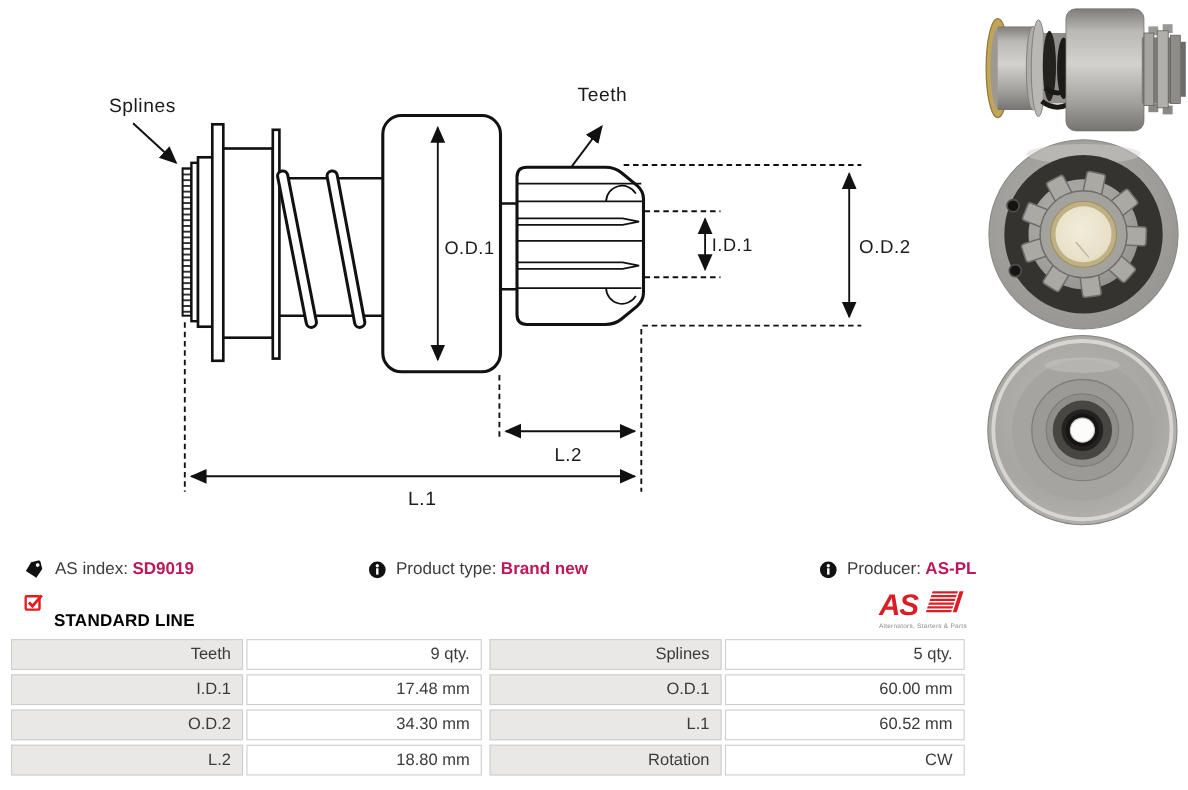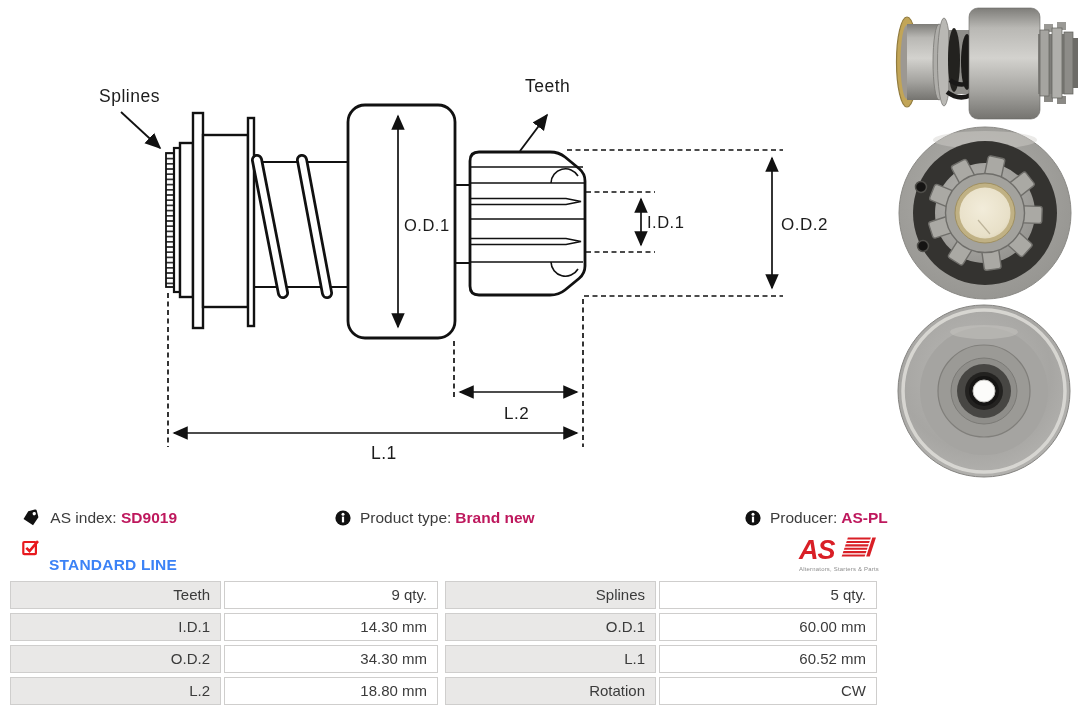--- a/index.html
+++ b/index.html
@@ -8,24 +8,24 @@
   svg text{font-family:"Liberation Sans",sans-serif;}
 
   
   #drawing{position:absolute;left:0;top:0;width:888px;height:500px;}
 
   
   #photos{position:absolute;left:888px;top:0;width:192px;height:480px;}
 
   
   .info-col{position:absolute;top:508px;font-size:15.5px;line-height:19px;}
-  .info-row{display:flex;align-items:center;height:19px;margin-bottom:11px;white-space:nowrap;justify-content:space-between;}
+  .info-row{display:flex;align-items:center;height:19px;margin-bottom:11px;white-space:nowrap;}
   .info-row .ico{display:inline-flex;margin-right:9px;flex:0 0 auto;}
   .info-row b{font-weight:bold;color:#be185d;margin-left:4px;}
-  .red-bold{color:#3b82f6;font-weight:bold;letter-spacing:.2px;margin-top:33px;}
+  .red-bold{color:#000000;font-weight:bold;letter-spacing:.2px;margin-top:33px;}
   #info-col-1{left:22px;}
   #info-col-2{left:335px;}
   #info-col-3{left:745px;}
   #aspl-logo{margin-left:53px;margin-top:-4px;display:block;}
 
   
   .spec-grid{position:absolute;top:581px;display:grid;grid-template-columns:211px 214px;
              column-gap:3px;row-gap:4px;grid-auto-rows:28px;font-size:15px;}
   #spec-left{left:10px;}
   #spec-right{left:445px;grid-template-columns:211px 218px;}
@@ -283,21 +283,21 @@
         <rect x="66.5" y="3.5" width="3.6" height="19.1"></rect>
       </g>
       <text x="1" y="36.5" font-size="5.8" fill="#8c8c8c" letter-spacing="0.2" textLength="80" lengthAdjust="spacingAndGlyphs">Alternators, Starters &amp; Parts</text>
     </svg>
   </div>
 
   <div class="spec-grid" id="spec-left">
     <div class="cell lab">Teeth</div>
     <div class="cell val">9 qty.</div>
     <div class="cell lab">I.D.1</div>
-    <div class="cell val">14.30 mm</div>
+    <div class="cell val">17.48 mm</div>
     <div class="cell lab">O.D.2</div>
     <div class="cell val">34.30 mm</div>
     <div class="cell lab">L.2</div>
     <div class="cell val">18.80 mm</div>
   </div>
 
   <div class="spec-grid" id="spec-right">
     <div class="cell lab">Splines</div>
     <div class="cell val">5 qty.</div>
     <div class="cell lab">O.D.1</div>

